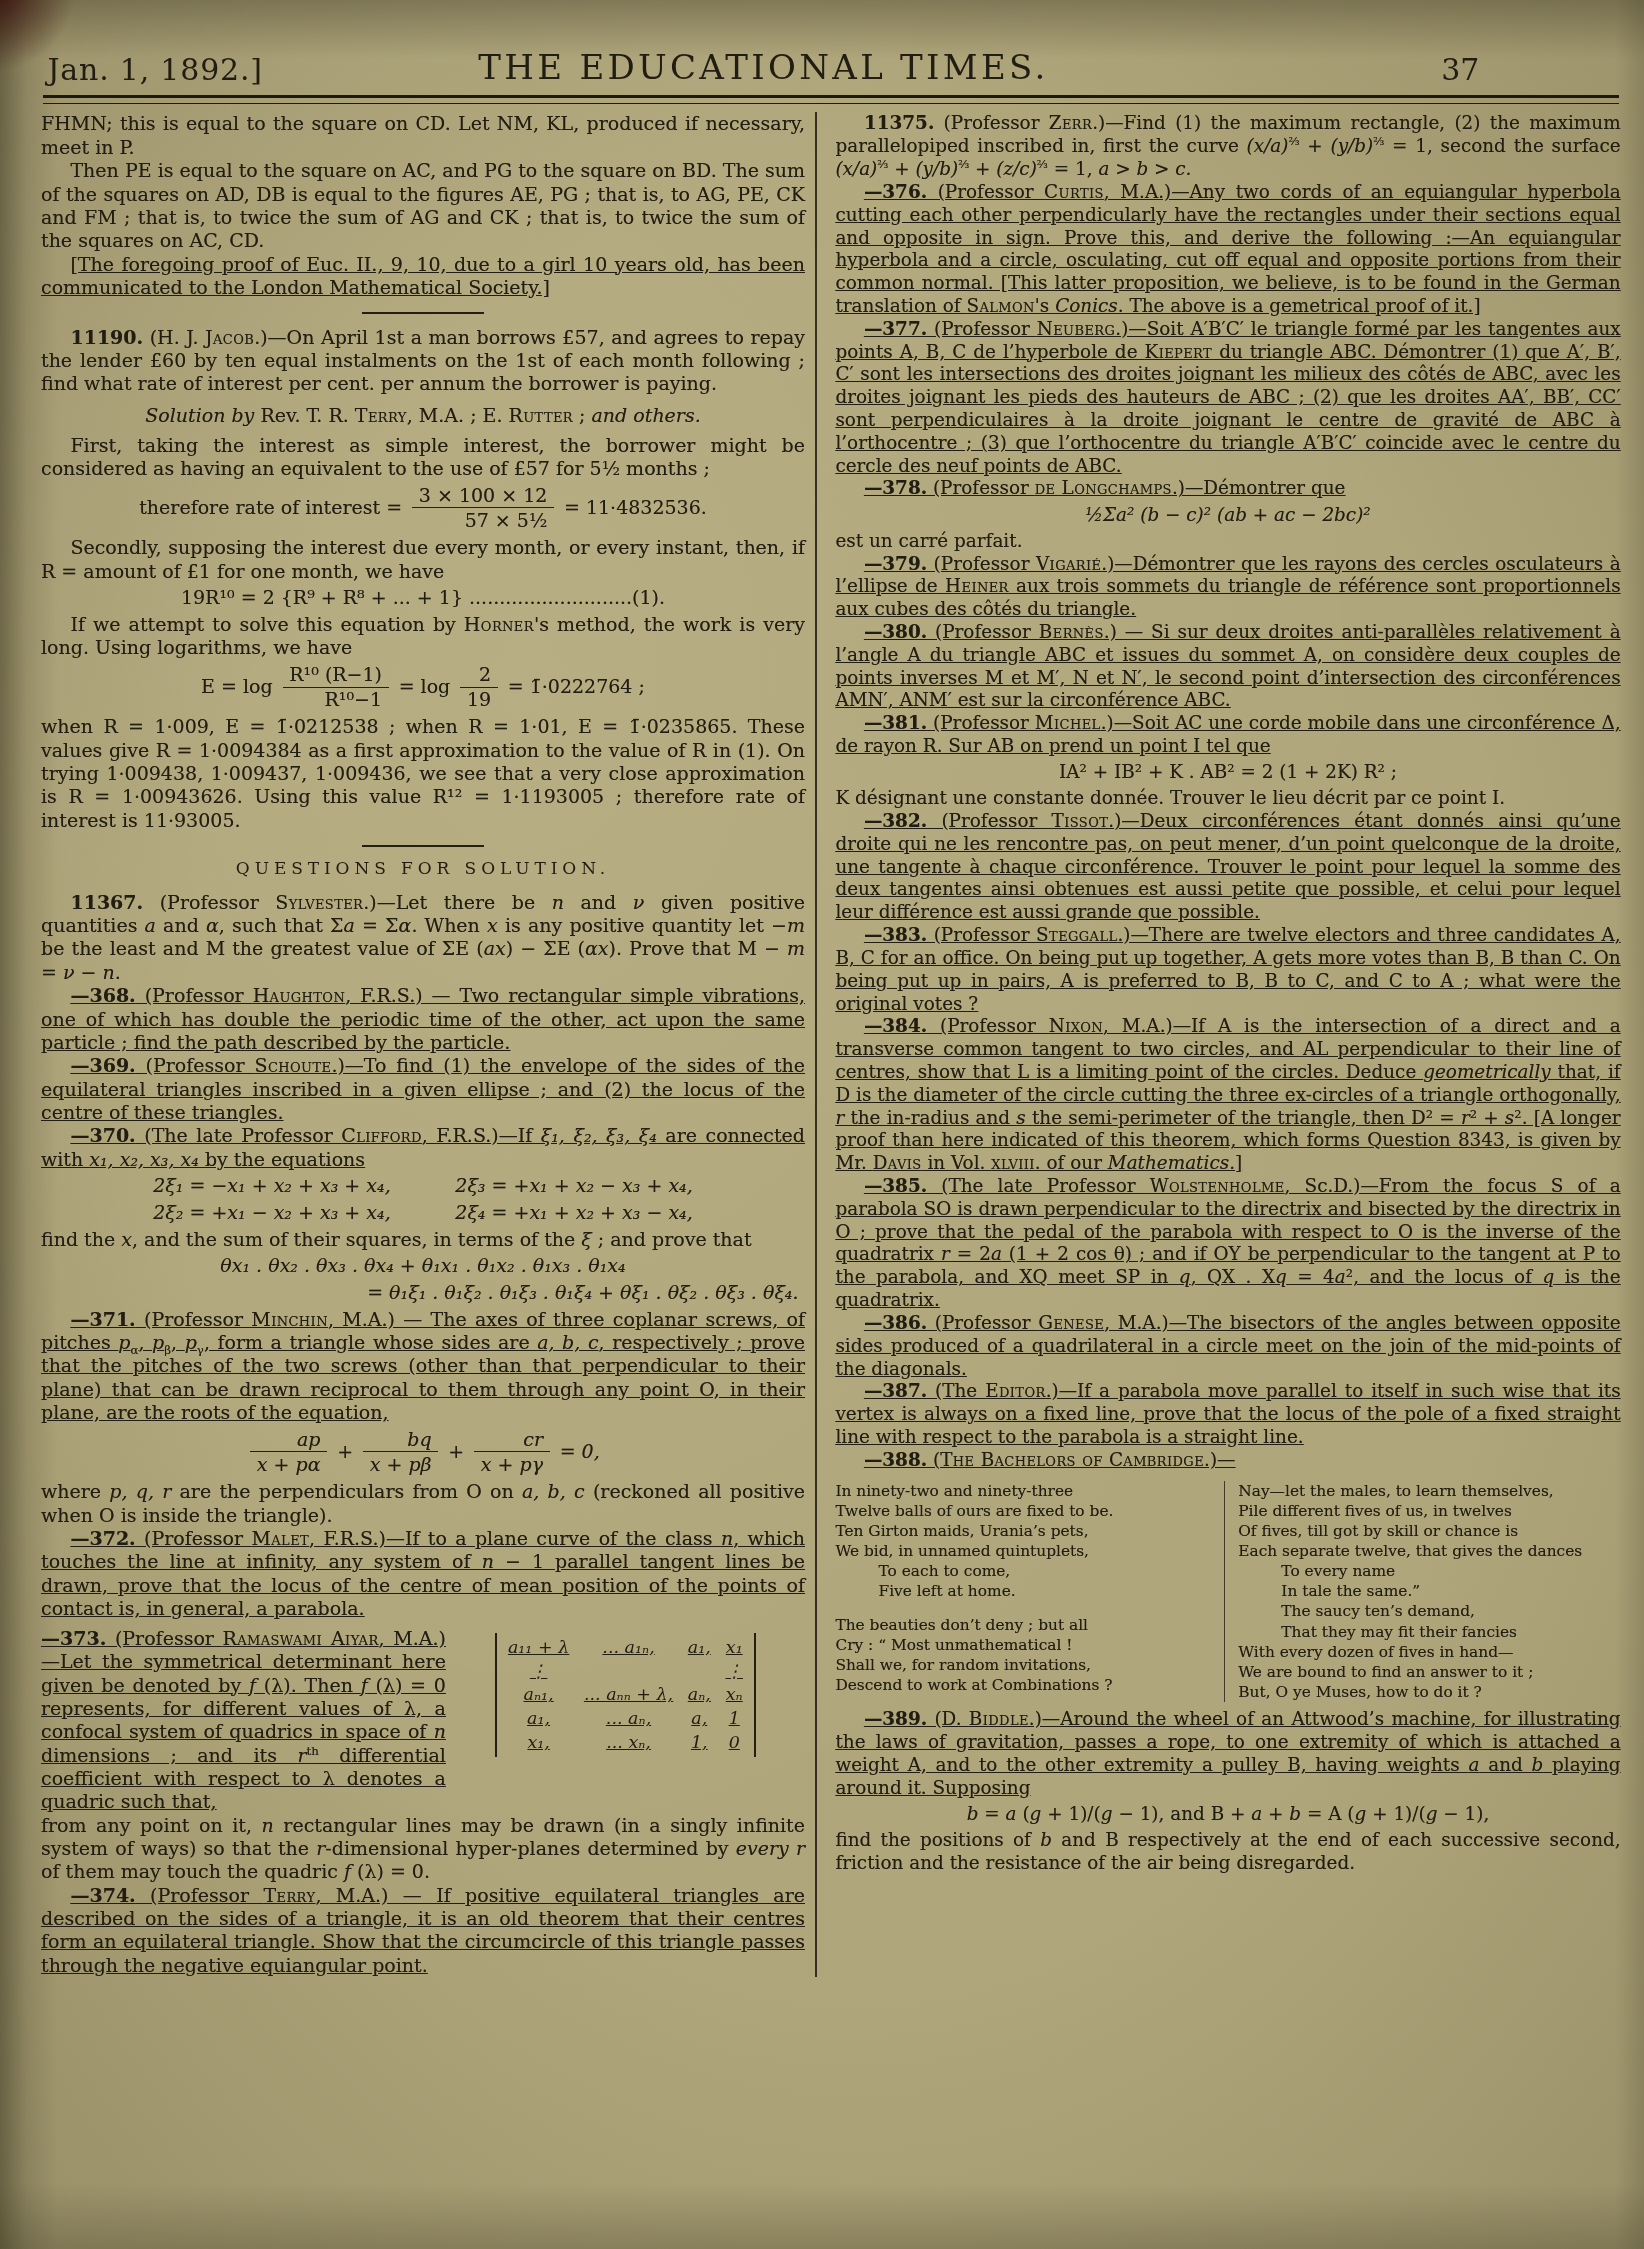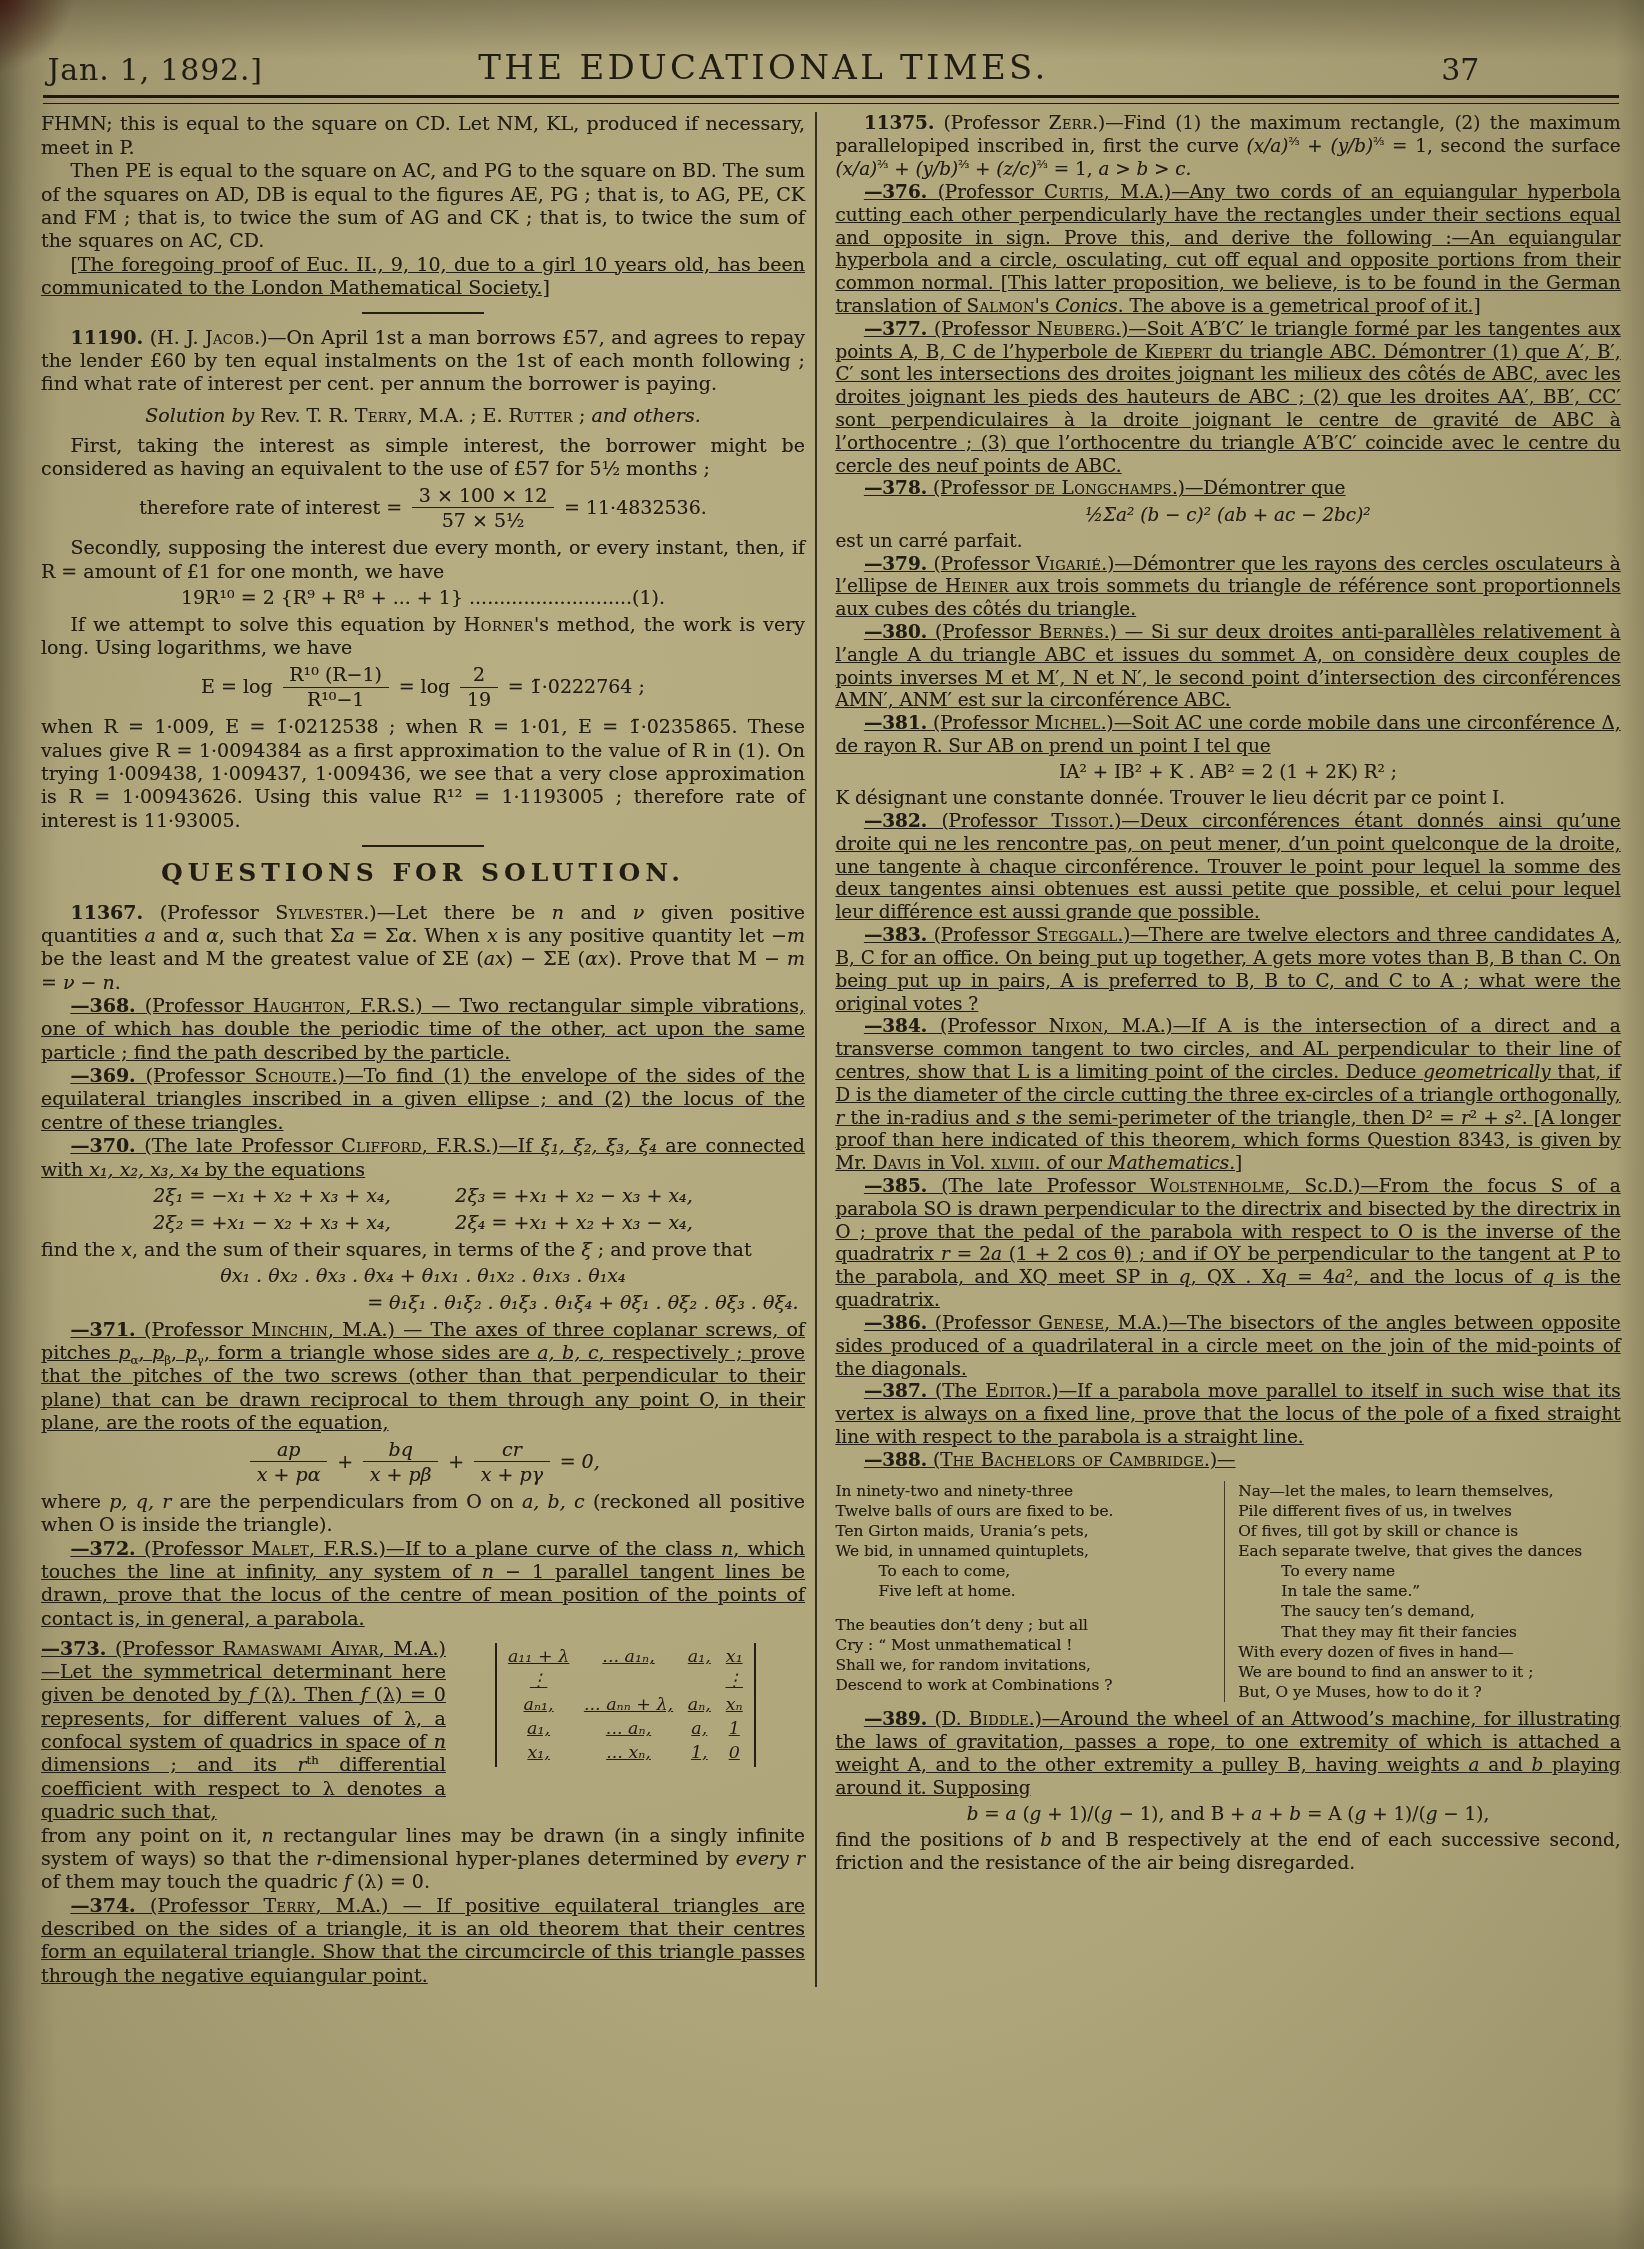--- a/index.html
+++ b/index.html
@@ -38,25 +38,25 @@
   .mt{margin-top:6.5px;text-decoration:underline;}
   .s-b{font-weight:bold;}
   .s-i{font-style:italic;}
   .s-sc{font-variant:small-caps;letter-spacing:0.4px;}
   sup,sub{font-size:.62em;line-height:0;}
   .gapl{margin-left:3.4em;}
   .cline{text-align:center;margin:3.3px 0;text-shadow:0 0 0.5px rgba(34,29,18,.5);}
   .cline.right{text-align:right;padding-right:6.5px;}
   .cline.sol{margin:8.1px 0 6.5px;}
   .cline.it{font-style:italic;}
-  .frac{display:inline-block;vertical-align:middle;text-align:center;margin:1.6px 4.1px;line-height:1.12;}
+  .frac{display:inline-block;vertical-align:middle;text-align:right;margin:1.6px 4.1px;line-height:1.12;}
   .fn{display:block;padding:0 6.5px 0.8px;}
   .fd{display:block;border-top:1.6px solid #241f12;padding:1.6px 6.5px 0;}
   .hr-short{width:122px;border-top:2.4px solid #241f12;margin:13px auto 11.4px;}
-  h2.sect{text-align:center;font-weight:bold;font-size:25px;letter-spacing:4.9px;margin:11.4px 0 11.4px;}
+  h2.sect{text-align:center;font-weight:normal;font-size:17px;letter-spacing:4.9px;margin:11.4px 0 11.4px;}
   
   .detrow{display:flex;align-items:flex-start;}
   .det-text{width:53%;}
   .det-matrix{flex:1;display:flex;justify-content:center;padding-top:6.5px;}
   .matrix{display:grid;grid-template-columns:repeat(4,auto);column-gap:14.6px;row-gap:2.4px;
           border-left:2.4px solid #241f12;border-right:2.4px solid #241f12;
           padding:3.3px 11.4px;font-style:italic;font-size:17.5px;}
   .mc{text-align:center;min-height:1em;}
   
   .poem{display:flex;margin:9.8px 0 6.5px;font-size:15.4px;line-height:1.3;}

